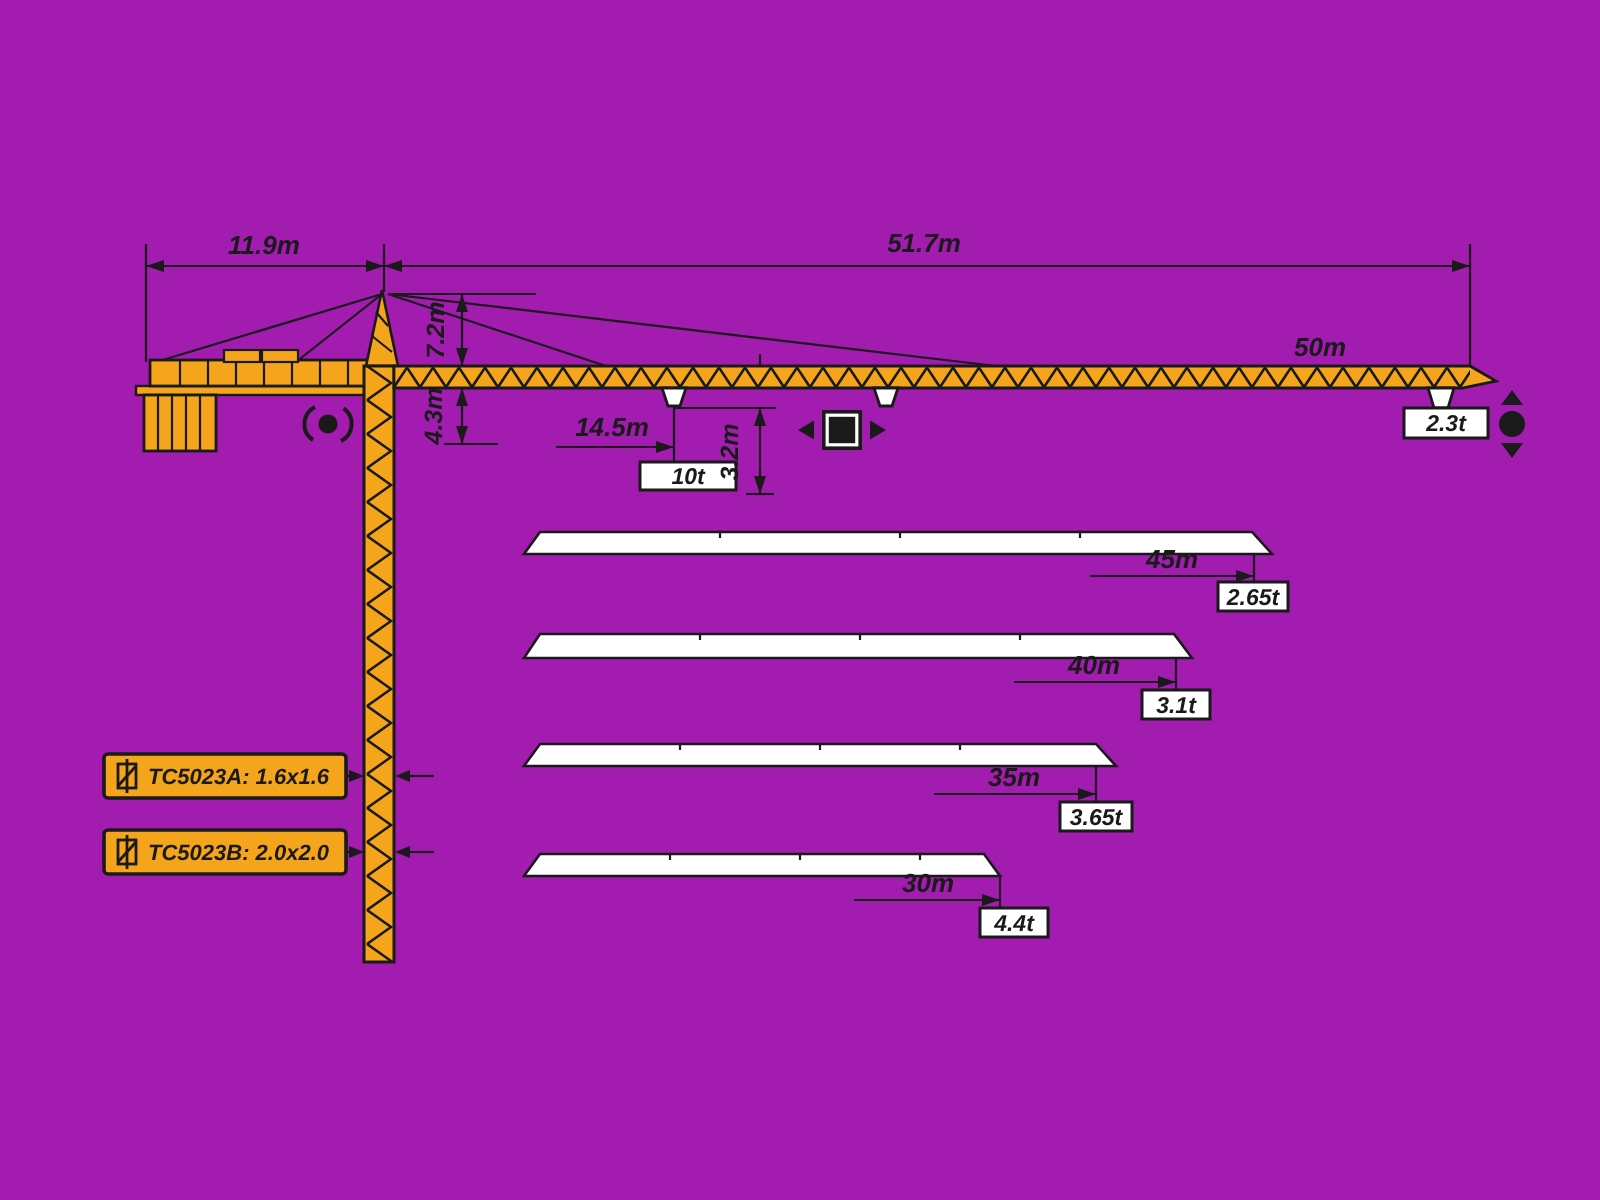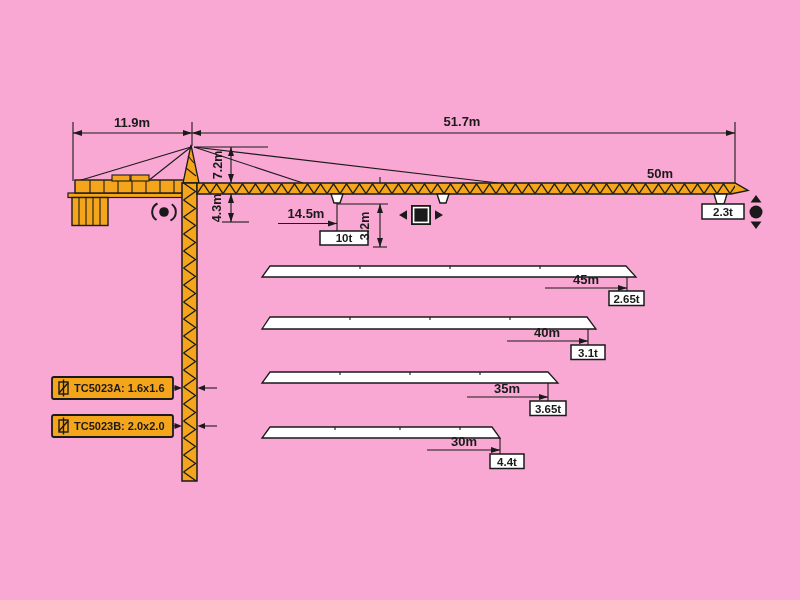--- a/index.html
+++ b/index.html
@@ -1,17 +1,17 @@
 <!DOCTYPE html>
 <html><head>
 <meta charset="utf-8">
 <style>
   html,body{margin:0;padding:0;background:#fff;}
-  .stage{position:relative;width:800px;height:600px;background:#f9a8d4;overflow:hidden;
-         font-family:"Liberation Sans",sans-serif;}
+  .stage{position:relative;width:800px;height:600px;background:#a21caf;overflow:hidden;
+         font-family:"Liberation Sans",sans-serif;font-style:italic;}
   svg{display:block;}
   text{font-family:"Liberation Sans",sans-serif;font-weight:bold;fill:#1a1a1a;}
   .dim{font-size:13px;}
   .dimsmall{font-size:12.5px;}
   .boxlabel{font-size:11.5px;}
   .tclabel{font-size:11px;}
   .thin{stroke:#1a1a1a;stroke-width:1.1;fill:none;}
 </style>
 </head>
 <body>

